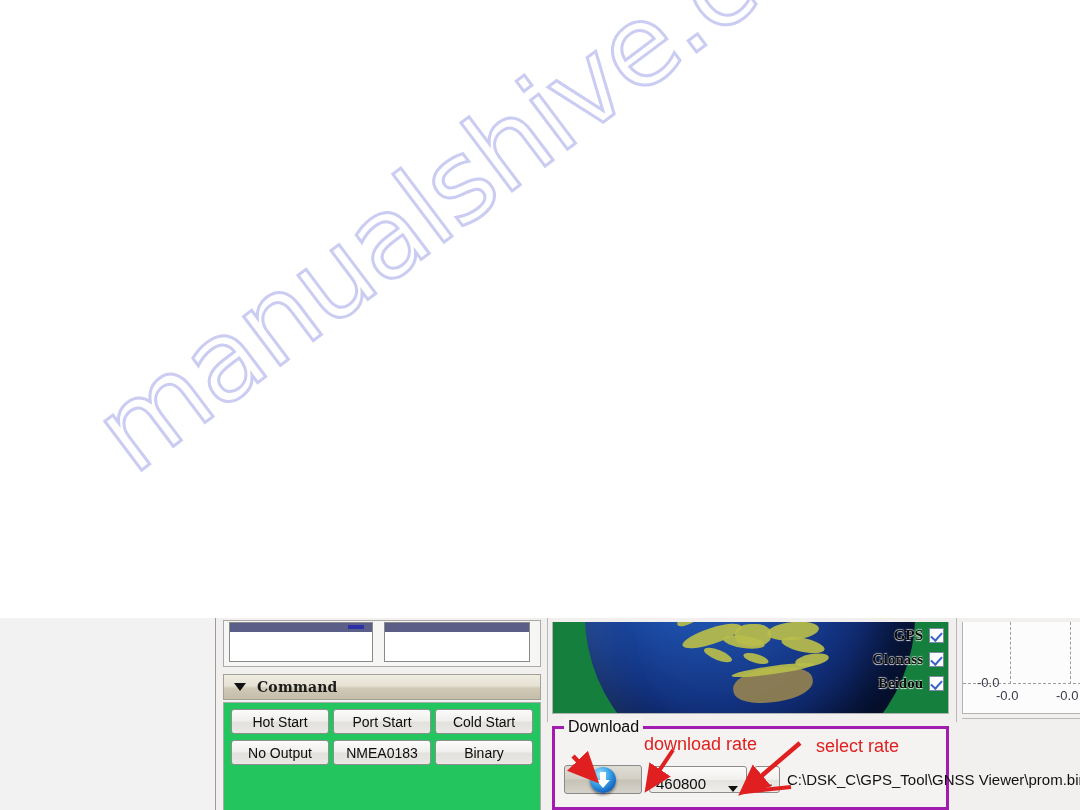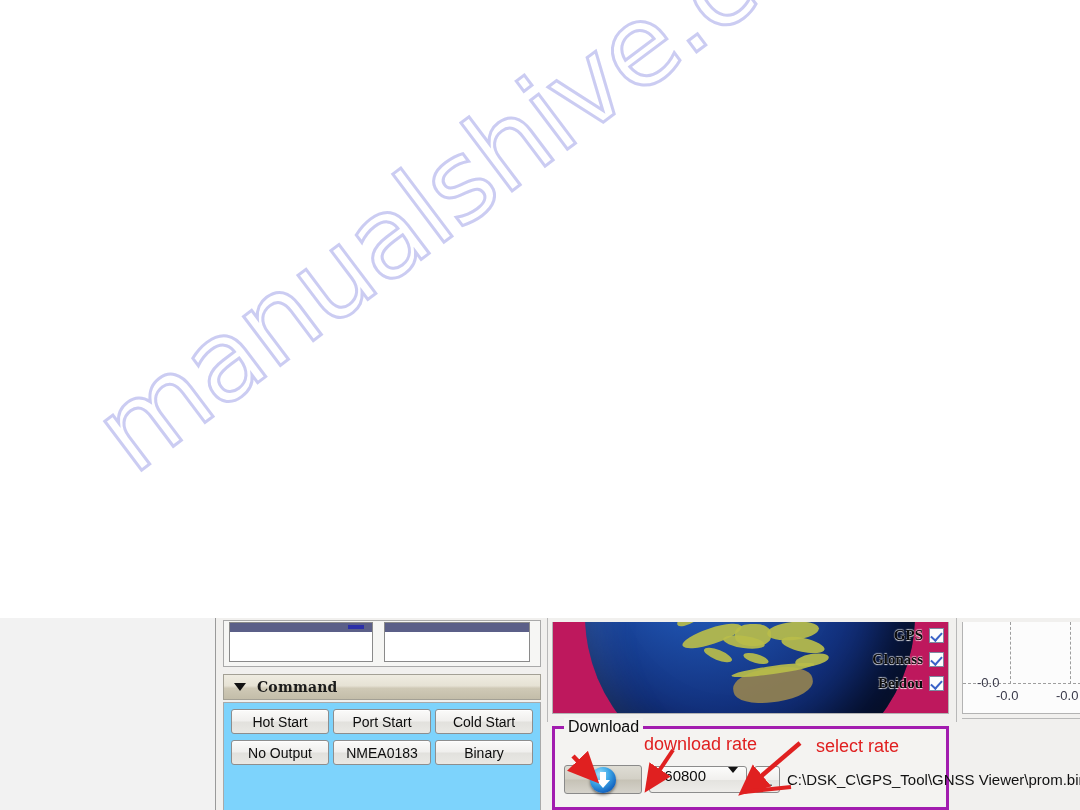--- a/index.html
+++ b/index.html
@@ -143,21 +143,21 @@
   
   .cmd-body {
     position: absolute;
     left: 2px;
     top: 84px;
     width: 318px;
     height: 108px;
     box-sizing: border-box;
     border: 1px solid #a9a9a9;
     border-bottom: none;
-    background: #7dd3fc;
+    background: #22c55e;
     padding: 6px 7px 0 7px;
   }
   .btn-row {
     display: flex;
     justify-content: space-between;
     margin-bottom: 6px;
   }
   .win-btn {
     width: 98px;
     height: 25px;
@@ -185,21 +185,21 @@
   }
   .globe-panel {
     position: absolute;
     left: 0px;
     top: 4px;
     width: 397px;
     height: 92px;
     box-sizing: border-box;
     border: 1px solid #b3b3b3;
     border-top: none;
-    background: #be185d;
+    background: #15803d;
     overflow: hidden;
   }
   .globe {
     position: absolute;
     left: 32px;
     top: -172px;
     width: 330px;
     height: 330px;
     border-radius: 50%;
     background:
@@ -330,21 +330,21 @@
     position: absolute;
     left: 94px;
     top: 37px;
     width: 98px;
     height: 27px;
     box-sizing: border-box;
     border: 1px solid #8c8c8c;
     border-radius: 3px;
     background: linear-gradient(to bottom, #fcfcfb 0%, #f1f0ee 50%, #e4e3df 52%, #eeedea 100%);
     display: flex;
-    align-items: flex-start;
+    align-items: flex-end;
     padding: 0 6px;
     justify-content: space-between;
   }
   .rate-combo .val {
     font-family: "Liberation Sans", sans-serif;
     font-size: 15px;
     color: #0b0b0b;
   }
   .rate-combo .chev {
     width: 0; height: 0;

